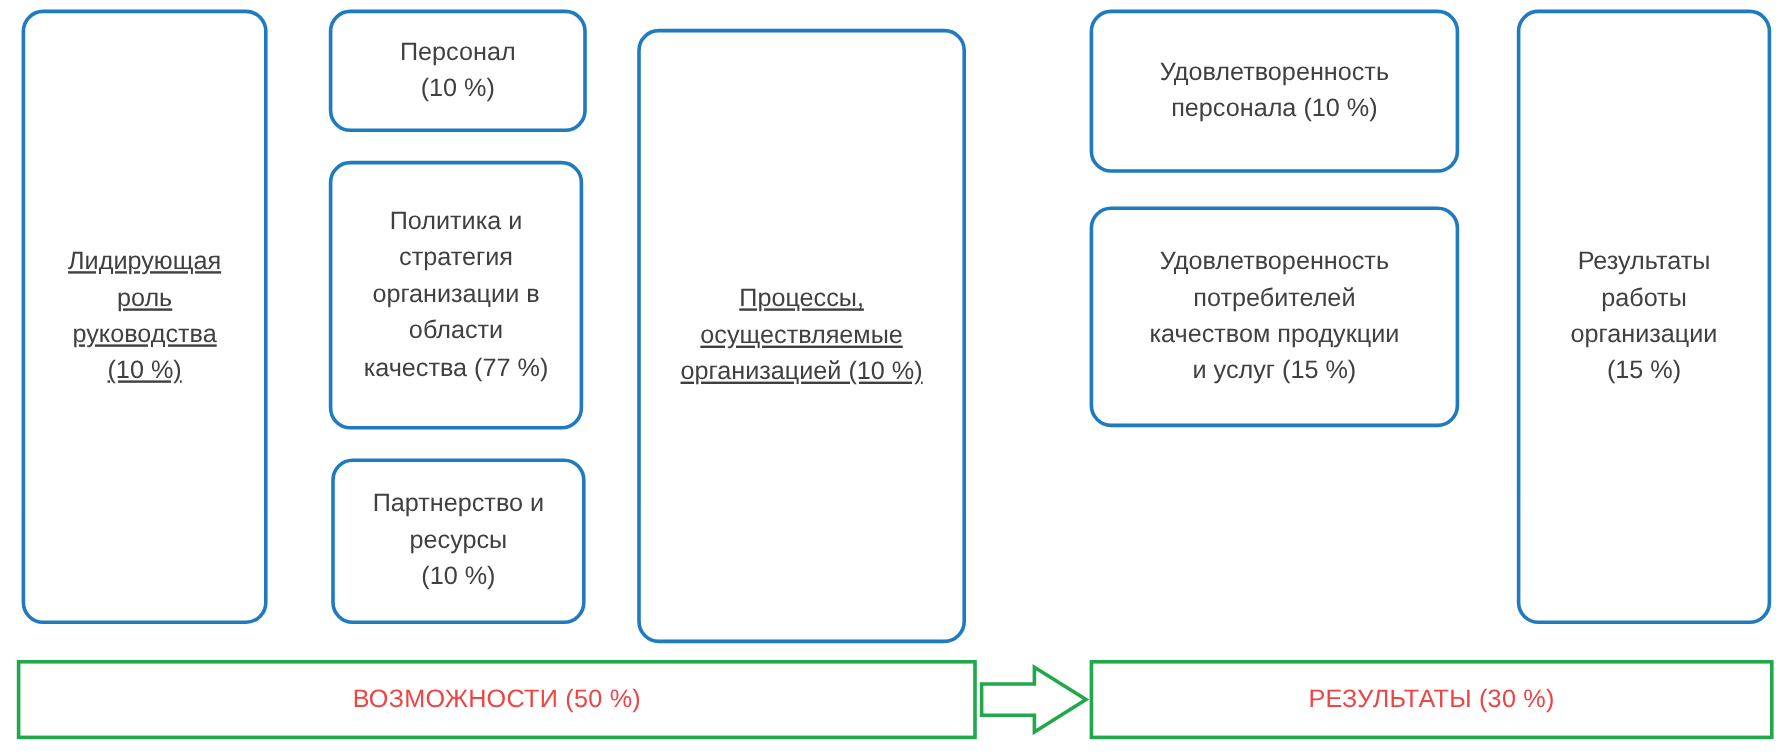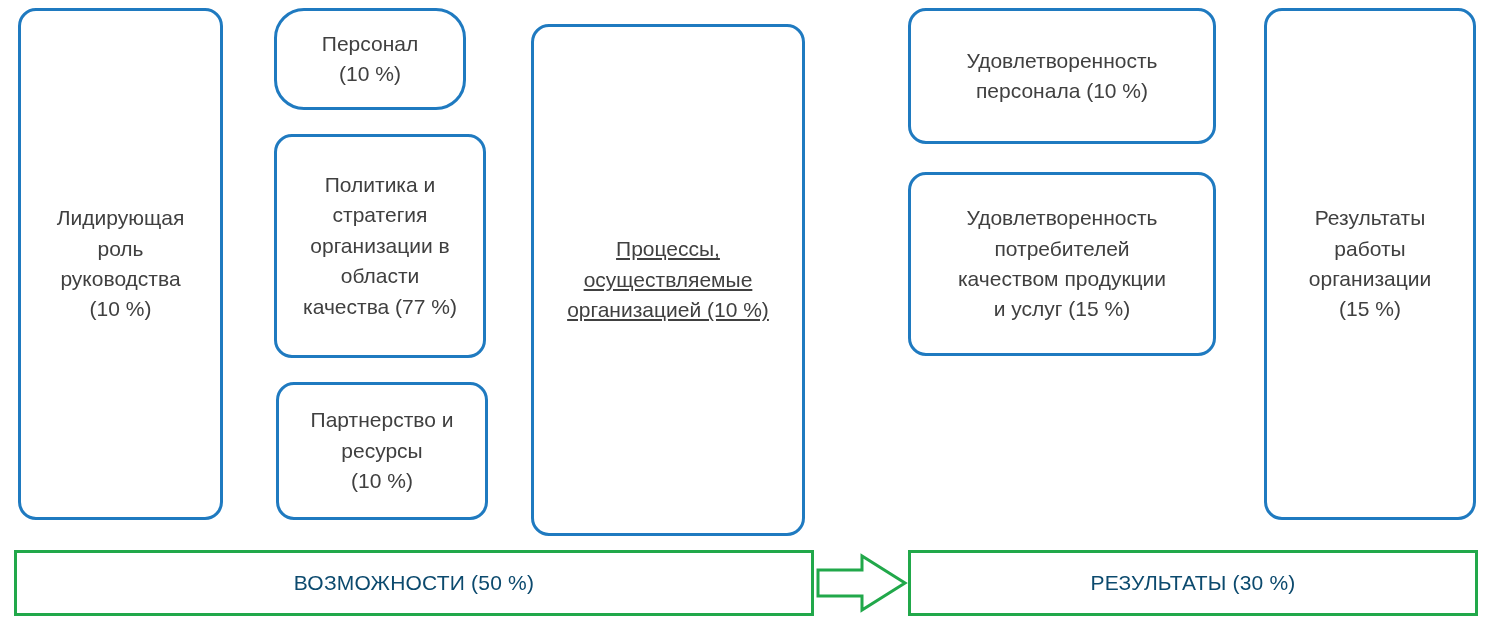--- a/index.html
+++ b/index.html
@@ -35,31 +35,31 @@
   }
   .band {
     position: absolute;
     box-sizing: border-box;
     border: 3px solid #21a84a;
     background: #ffffff;
     display: flex;
     align-items: center;
     justify-content: center;
     text-align: center;
-    color: #0c4a6e;
+    color: #ef4444;
     font-size: 21px;
     letter-spacing: 0.2px;
   }
   .arrow {
     position: absolute;
   }
 
   
-  #box-leadership   { left: 18px;  top: 8px;   width: 205px; height: 512px; }
-  #box-personnel    { left: 274px; top: 8px;   width: 192px; height: 102px; border-radius: 30px; }
+  #box-leadership   { left: 18px;  top: 8px;   width: 205px; height: 512px; text-decoration: underline; }
+  #box-personnel    { left: 274px; top: 8px;   width: 215px; height: 102px; }
   #box-policy       { left: 274px; top: 134px; width: 212px; height: 224px; }
   #box-partnership  { left: 276px; top: 382px; width: 212px; height: 138px; }
   #box-processes    { left: 531px; top: 24px;   width: 274px; height: 512px; text-decoration: underline; }
 
   
   #box-staff-sat    { left: 908px;  top: 8px;   width: 308px; height: 136px; }
   #box-customer-sat { left: 908px;  top: 172px; width: 308px; height: 184px; }
   #box-society      { left: 908px;  top: 382px; width: 308px; height: 138px; }
   #box-org-results  { left: 1264px; top: 8px;   width: 212px; height: 512px; }
 

